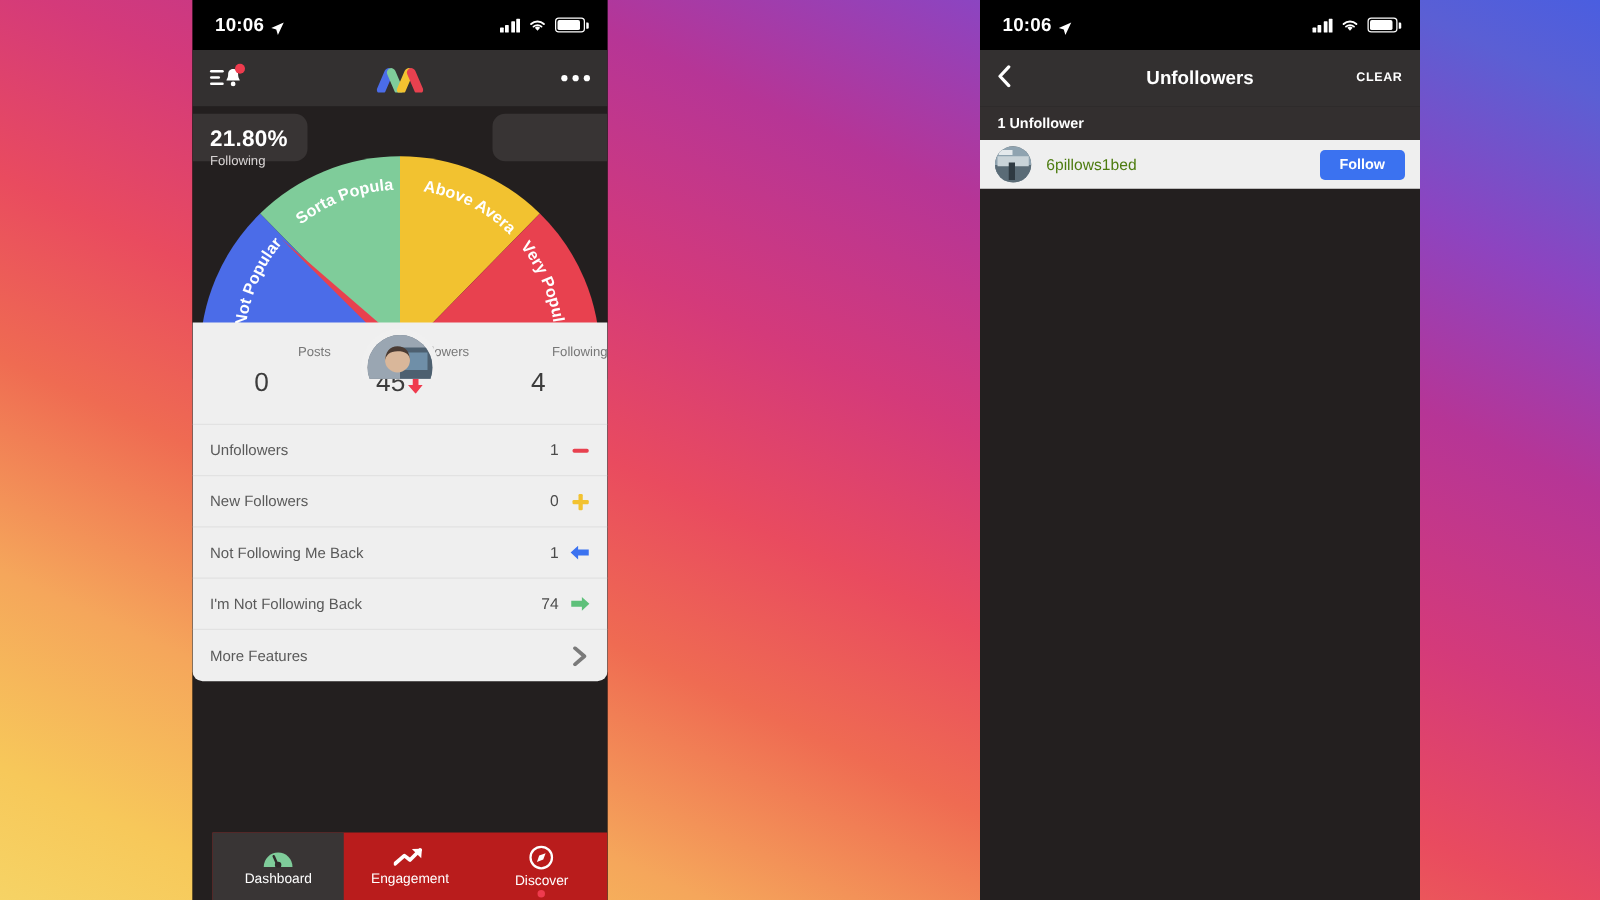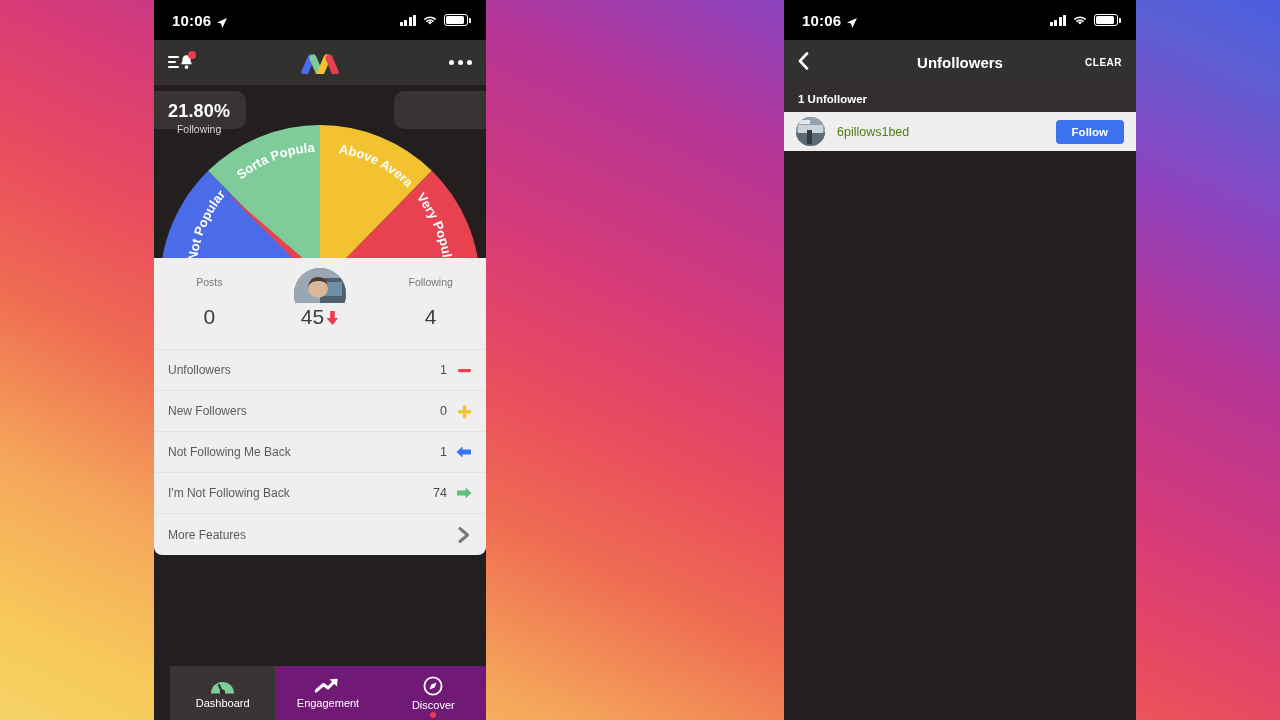--- a/index.html
+++ b/index.html
@@ -56,54 +56,54 @@
   .bell-glyph{position:absolute;left:11px;top:2px;font-size:16px;color:#fff;line-height:1;}
   .bell-dot{position:absolute;right:2px;top:-1px;width:8px;height:8px;border-radius:50%;background:#ef3b4e;}
   .logo { width:38px; height:22px; position:absolute; left:50%; transform:translateX(-50%); }
   .logo svg{display:block;}
   .dots { display:flex; gap:4px; }
   .dots i{width:5px;height:5px;border-radius:50%;background:#fff;display:block;}
 
   .gauge-area { position:relative; height:218px; background:#231f1f; overflow:hidden; }
   .corner-box{position:absolute;top:6px;width:110px;height:38px;background:#383434;border-radius:10px;}
   .corner-box.lft{left:-18px;} .corner-box.rgt{right:-18px;}
-  .pop-label{position:absolute;left:14px;top:16px;z-index:4;color:#fff;text-align:center;}
+  .pop-label{position:absolute;left:14px;top:16px;z-index:4;color:#fff;}
   .pop-pct{font-size:18px;font-weight:700;letter-spacing:.2px;}
   .pop-sub{font-size:10.5px;color:#d8d4d4;margin-top:1px;}
   .gauge-svg{position:absolute;left:50%;transform:translateX(-50%);top:10px;}
   .avatar-ring{
     position:absolute;left:50%;transform:translateX(-50%);bottom:-22px;
     width:62px;height:62px;border-radius:50%;background:#f0f0f0;
     display:flex;align-items:center;justify-content:center;z-index:6;
   }
   .avatar-img{width:52px;height:52px;border-radius:50%;overflow:hidden;position:relative;background:#6a7480;}
 
   .card{
     position:absolute;left:0;right:0;top:218px;background:#efefef;
     border-radius:0 0 8px 8px;overflow:hidden;
   }
   .stats{display:flex;padding:18px 0 20px;}
   .stat{flex:1;text-align:center;}
-  .stat .k{font-size:10.5px;color:#777;margin-bottom:17px;}
+  .stat .k{font-size:10.5px;color:#777;margin-bottom:7px;text-align:right;}
   .stat .v{font-size:21px;color:#3c3c3c;display:flex;align-items:center;justify-content:center;gap:2px;}
   .down-arrow{color:#ef3b4e;font-size:14px;line-height:1;position:relative;top:1px;}
 
   .rows{border-top:1px solid #e2e2e2;}
   .row{
     height:41px;display:flex;align-items:center;justify-content:space-between;
     padding:0 14px;border-bottom:1px solid #e2e2e2;
   }
   .row:last-child{border-bottom:none;}
   .row .lbl{font-size:12px;color:#5a5a5a;}
   .row .rt{display:flex;align-items:center;gap:9px;}
   .row .num{font-size:12.5px;color:#4a4a4a;}
   .ic{width:16px;display:flex;justify-content:center;align-items:center;font-size:15px;line-height:1;font-weight:700;}
 
   .tabbar{
-    position:absolute;left:16px;right:0;bottom:0;height:54px;background:#701a75;display:flex;
+    position:absolute;left:16px;right:0;bottom:0;height:54px;background:#b91c1c;display:flex;
   }
   .tab{flex:1;display:flex;flex-direction:column;align-items:center;justify-content:center;gap:3px;position:relative;}
   .tab.active{background:#393535;}
   .tab .tlbl{font-size:11px;color:#fff;}
   .tab .tdot{position:absolute;bottom:2px;width:6px;height:6px;border-radius:50%;background:#ef3b4e;}
 
   
   .r-body{height:680px;background:#231f1f;}
   .r-appbar{
     height:45px;background:#333030;display:flex;align-items:center;

